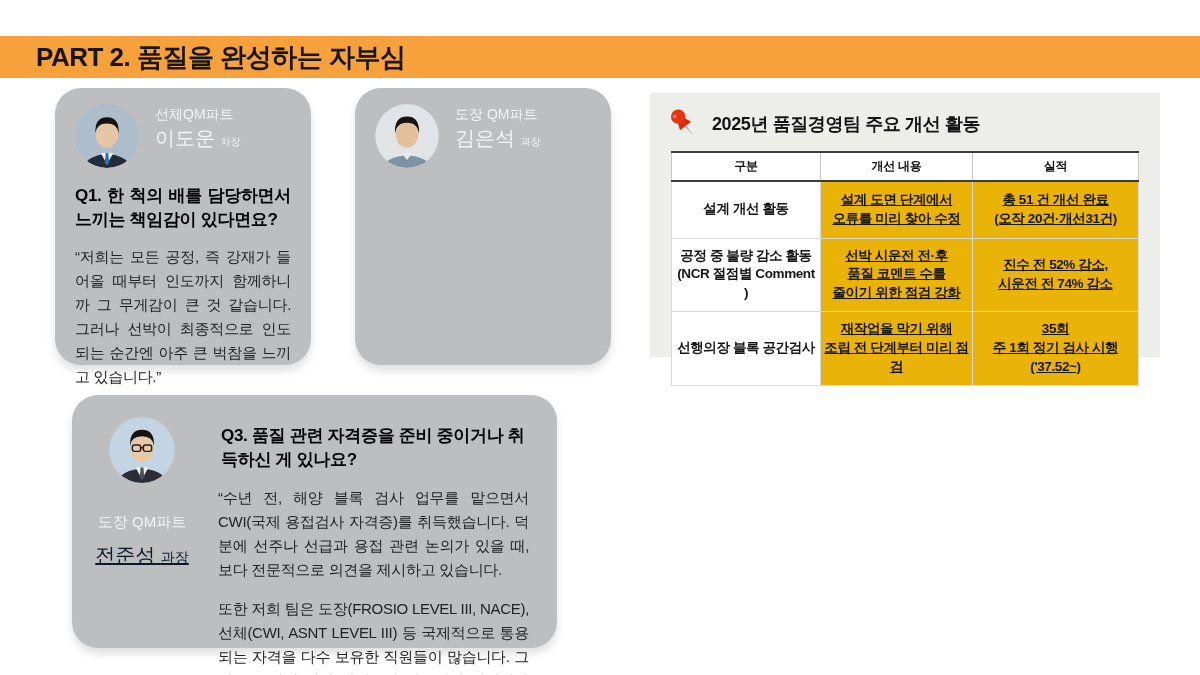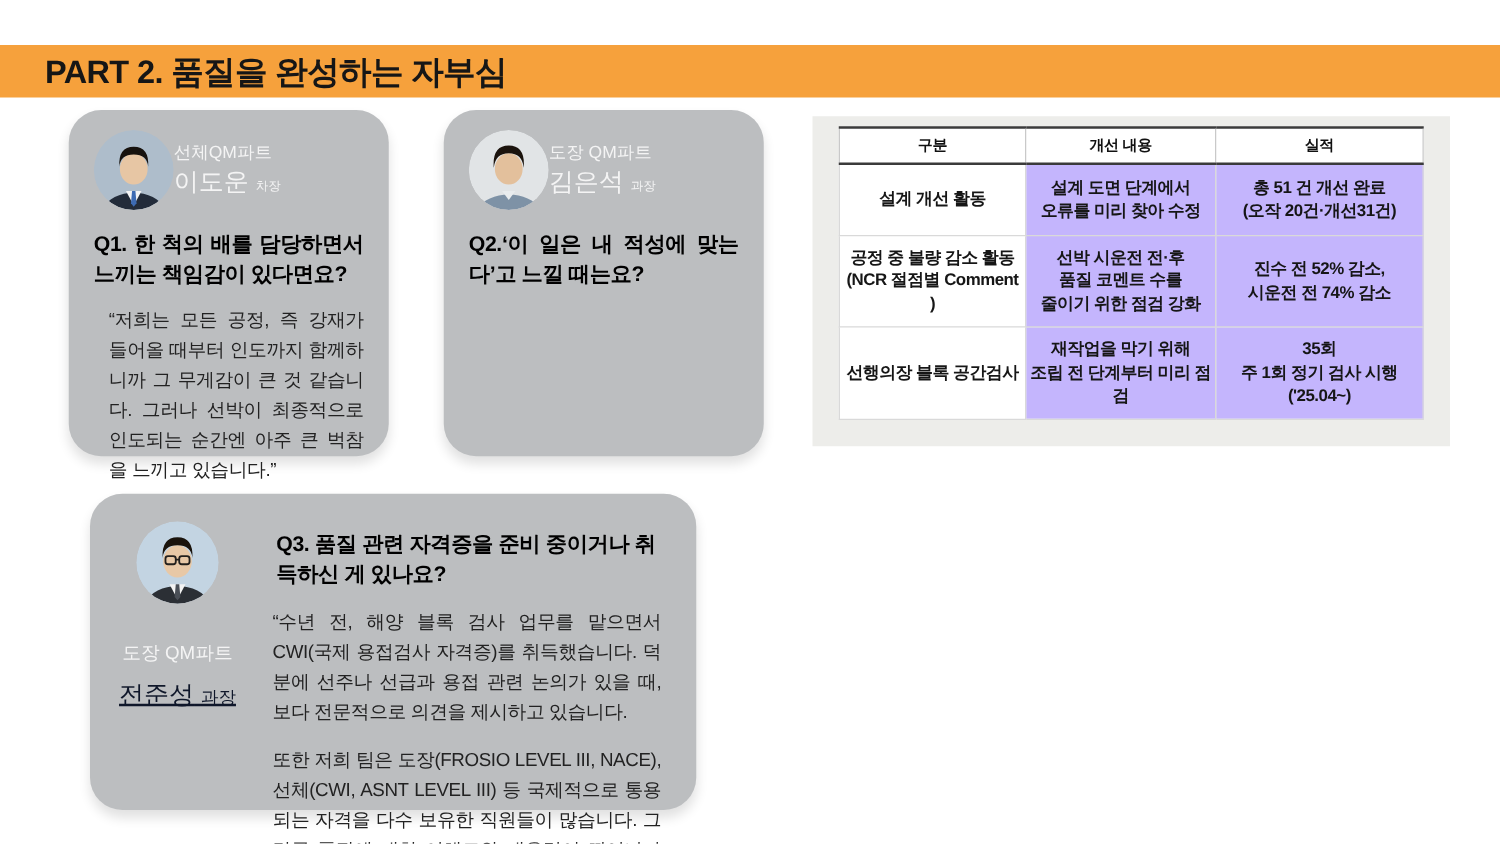--- a/index.html
+++ b/index.html
@@ -19,32 +19,32 @@
   }
   
   .card{
     position:absolute;background:#bcbec0;border-radius:26px;
     box-shadow:0 6px 9px rgba(0,0,0,0.12);
     color:#222;
   }
   .card-1{left:55px;top:88px;width:256px;height:277px;}
   .card-2{left:355px;top:88px;width:256px;height:277px;}
   .card-3{left:72px;top:395px;width:485px;height:253px;}
-  .profile-row{display:flex;align-items:center;padding:16px 16px 4px 20px;}
+  .profile-row{display:flex;gap:16px;padding:16px 16px 4px 20px;}
   .avatar{width:64px;height:64px;border-radius:50%;flex:0 0 auto;display:block;}
   .who{color:#f4f4f4;line-height:1.45;}
   .who .dept{font-size:14px;}
   .who .name{font-size:20px;font-weight:500;}
   .who .rank{font-size:10px;font-weight:400;}
   .question{
     margin:12px 20px 0 20px;font-size:17px;font-weight:700;color:#000000;
     line-height:1.42;text-align:justify;letter-spacing:-0.3px;
   }
   .answer{
-    margin:13px 20px 0 32px;font-size:15px;color:#222;line-height:1.6;
+    margin:13px 20px 0 20px;font-size:15px;color:#222;line-height:1.6;
     text-align:justify;letter-spacing:-0.3px;
   }
   
   .card-3 .inner{display:flex;height:100%;}
   .c3-left{width:140px;flex:0 0 auto;display:flex;flex-direction:column;align-items:center;padding-top:22px;}
   .c3-left .avatar{width:66px;height:66px;}
   .c3-left .dept{color:#f4f4f4;font-size:15px;margin-top:30px;}
   .c3-left .nameline{color:#0f172a;font-size:20px;margin-top:10px;text-decoration:underline;}
   .c3-left .nameline .rank{font-size:14px;}
   .c3-right{flex:1;padding:26px 28px 0 6px;}
@@ -67,21 +67,21 @@
   .qtable th{
     background:#ffffff;border-top:2px solid #3b3b3b;border-bottom:2px solid #3b3b3b;
     border-left:1px solid #c9c9c9;border-right:1px solid #c9c9c9;
     font-size:12px;font-weight:700;color:#111;padding:5px 2px;letter-spacing:-0.3px;
   }
   .qtable td{
     border:1px solid #d9d9d9;text-align:center;vertical-align:middle;
     font-size:13.5px;font-weight:700;color:#161616;line-height:1.4;
     padding:8px 3px;white-space:pre-line;letter-spacing:-0.4px;
   }
-  .qtable td.hl{background:#c4b5fd;}
+  .qtable td.hl{background:#eab308;text-decoration:underline;}
   .qtable td.cat{background:#ffffff;text-align:center;}
   .qtable tr{height:57px;}
   .qtable tr.hdr{height:28px;}
   .qtable tr.r3{height:46px;}
 </style>
 </head>
 <body>
 
 <div class="banner">
   <h1>PART 2. 품질을 완성하는 자부심</h1>
@@ -127,24 +127,34 @@
         <path d="M30 55 L36 63 L42 55 Z" fill="#e9ecee"></path>
         <ellipse cx="36" cy="35" rx="12.5" ry="14" fill="#e3c09c"></ellipse>
         <path d="M22.5 34 Q21 14 36 14 Q51 14 49.5 34 Q48 21 36 21 Q24 21 22.5 34 Z" fill="#1b130d"></path>
       </g>
     </svg>
     <div class="who">
       <div class="dept">도장 QM파트</div>
       <div class="name"><span>김은석</span> <span class="rank">과장</span></div>
     </div>
   </div>
-  <div class="question">Q2.‘이 일은 내 적성에 맞는다’고 느낄 때는요?</div>
 </div>
 
 <div class="panel">
+  <div class="panel-title-row">
+    <svg class="pin" viewBox="0 0 44 44">
+      <g transform="rotate(-38 22 22)">
+        <polygon points="20.8,25 23.2,25 22,40" fill="#aab0b6"></polygon>
+        <path d="M13.5 25 L30.5 25 L27 16.5 L17 16.5 Z" fill="#d92a08"></path>
+        <circle cx="22" cy="10.5" r="8.8" fill="#e73311"></circle>
+        <circle cx="18.8" cy="7.6" r="2.6" fill="#f5694b"></circle>
+      </g>
+    </svg>
+    <div class="panel-title">2025년 품질경영팀 주요 개선 활동</div>
+  </div>
   <table class="qtable">
     <colgroup>
         <col class="c1">
         <col class="c2">
         <col class="c3">
       </colgroup>
     <tbody>
         <tr class="hdr">
       <th>구분</th>
       <th>개선 내용</th>
@@ -164,21 +174,21 @@
 품질 코멘트 수를
 줄이기 위한 점검 강화</td>
       <td class="hl">진수 전 52% 감소,
 시운전 전 74% 감소</td>
     </tr>
     <tr class="r3">
       <td class="cat">선행의장 블록 공간검사</td>
       <td class="hl">재작업을 막기 위해
 조립 전 단계부터 미리 점검</td>
       <td class="hl">35회
-주 1회 정기 검사 시행 ('25.04~)</td>
+주 1회 정기 검사 시행 ('37.52~)</td>
     </tr>
   </tbody>
     </table>
 </div>
 
 <div class="card card-3">
   <div class="inner">
     <div class="c3-left">
       <svg class="avatar" viewBox="0 0 72 72">
         <defs>

